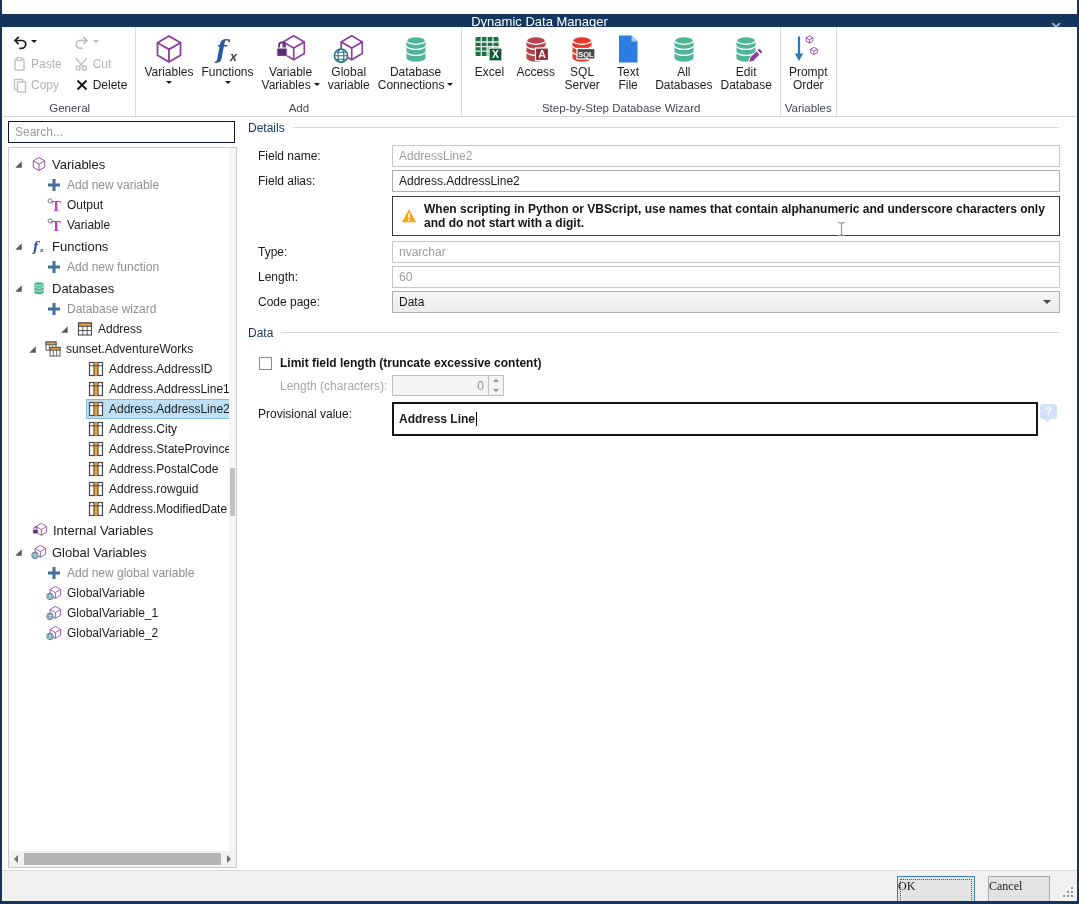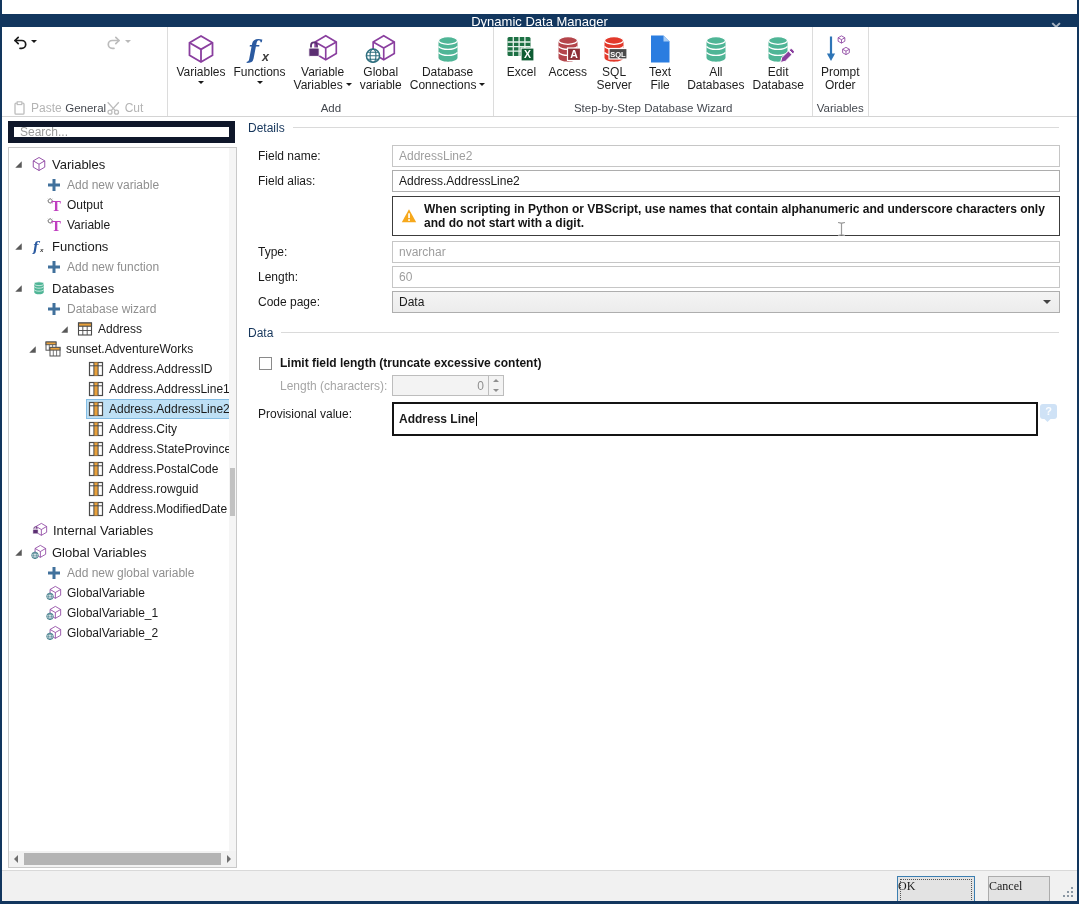--- a/index.html
+++ b/index.html
@@ -23,27 +23,27 @@
   .rbody{display:flex;align-items:flex-start;height:100%;}
   .bigbtn{display:flex;flex-direction:column;align-items:center;min-width:46px;padding:2px 4px;cursor:default;}
   .bigbtn .bi{width:34px;height:34px;display:flex;align-items:center;justify-content:center;}
   .bigbtn .bi svg{width:32px;height:32px;}
   .blines{text-align:center;line-height:13px;font-size:12px;color:#1e1e1e;white-space:nowrap;}
   .dcaret{display:inline-block;width:0;height:0;border:3.5px solid transparent;border-top-color:#1a1a1a;vertical-align:middle;}
   .dcaret.inline{margin-left:3px;margin-bottom:-1px;}
   .caretline{height:8px;display:flex;justify-content:center;padding-top:2px;}
   .dcaret.dis{border-top-color:#b9b9b9;}
   
-  .general-grid{display:grid;grid-template-columns:auto auto;grid-auto-rows:21px;column-gap:12px;padding:2px 4px;gap:44px;}
+  .general-grid{display:grid;grid-template-columns:auto auto;grid-auto-rows:21px;column-gap:12px;padding:2px 4px;}
   .gcell{display:flex;align-items:center;gap:3px;font-size:12px;white-space:nowrap;cursor:default;}
   .gcell .si{width:16px;height:16px;display:inline-flex;}
   .gcell .si svg{width:16px;height:16px;}
   .gcell.disabled{color:#b4b4b4;}
   
-  .search{position:absolute;left:6px;top:121px;width:227px;height:22px;border:6px solid #0f172a;
+  .search{position:absolute;left:6px;top:121px;width:227px;height:22px;border:1px solid #0f172a;
     padding:2px 6px;font-family:"Liberation Sans",sans-serif;font-size:12px;color:#333;outline:none;}
   .search::placeholder{color:#9a9a9a;}
   .treepanel{position:absolute;left:6px;top:147px;width:229px;height:721px;border:1px solid #c9c9c9;
     background:#fff;overflow:hidden;}
   .treerows{position:absolute;left:0;top:0;right:0;bottom:16px;overflow:hidden;padding-top:5px;}
   .trow{display:flex;align-items:center;height:20px;white-space:nowrap;cursor:default;}
   .trow.root{height:22px;font-size:13px;}
   .exp{width:15px;height:10px;display:inline-flex;align-items:center;flex:none;}
   .exp svg{width:9px;height:9px;}
   .trc{display:flex;align-items:center;flex:1 1 auto;height:100%;min-width:0;overflow:hidden;padding:0 2px;}

